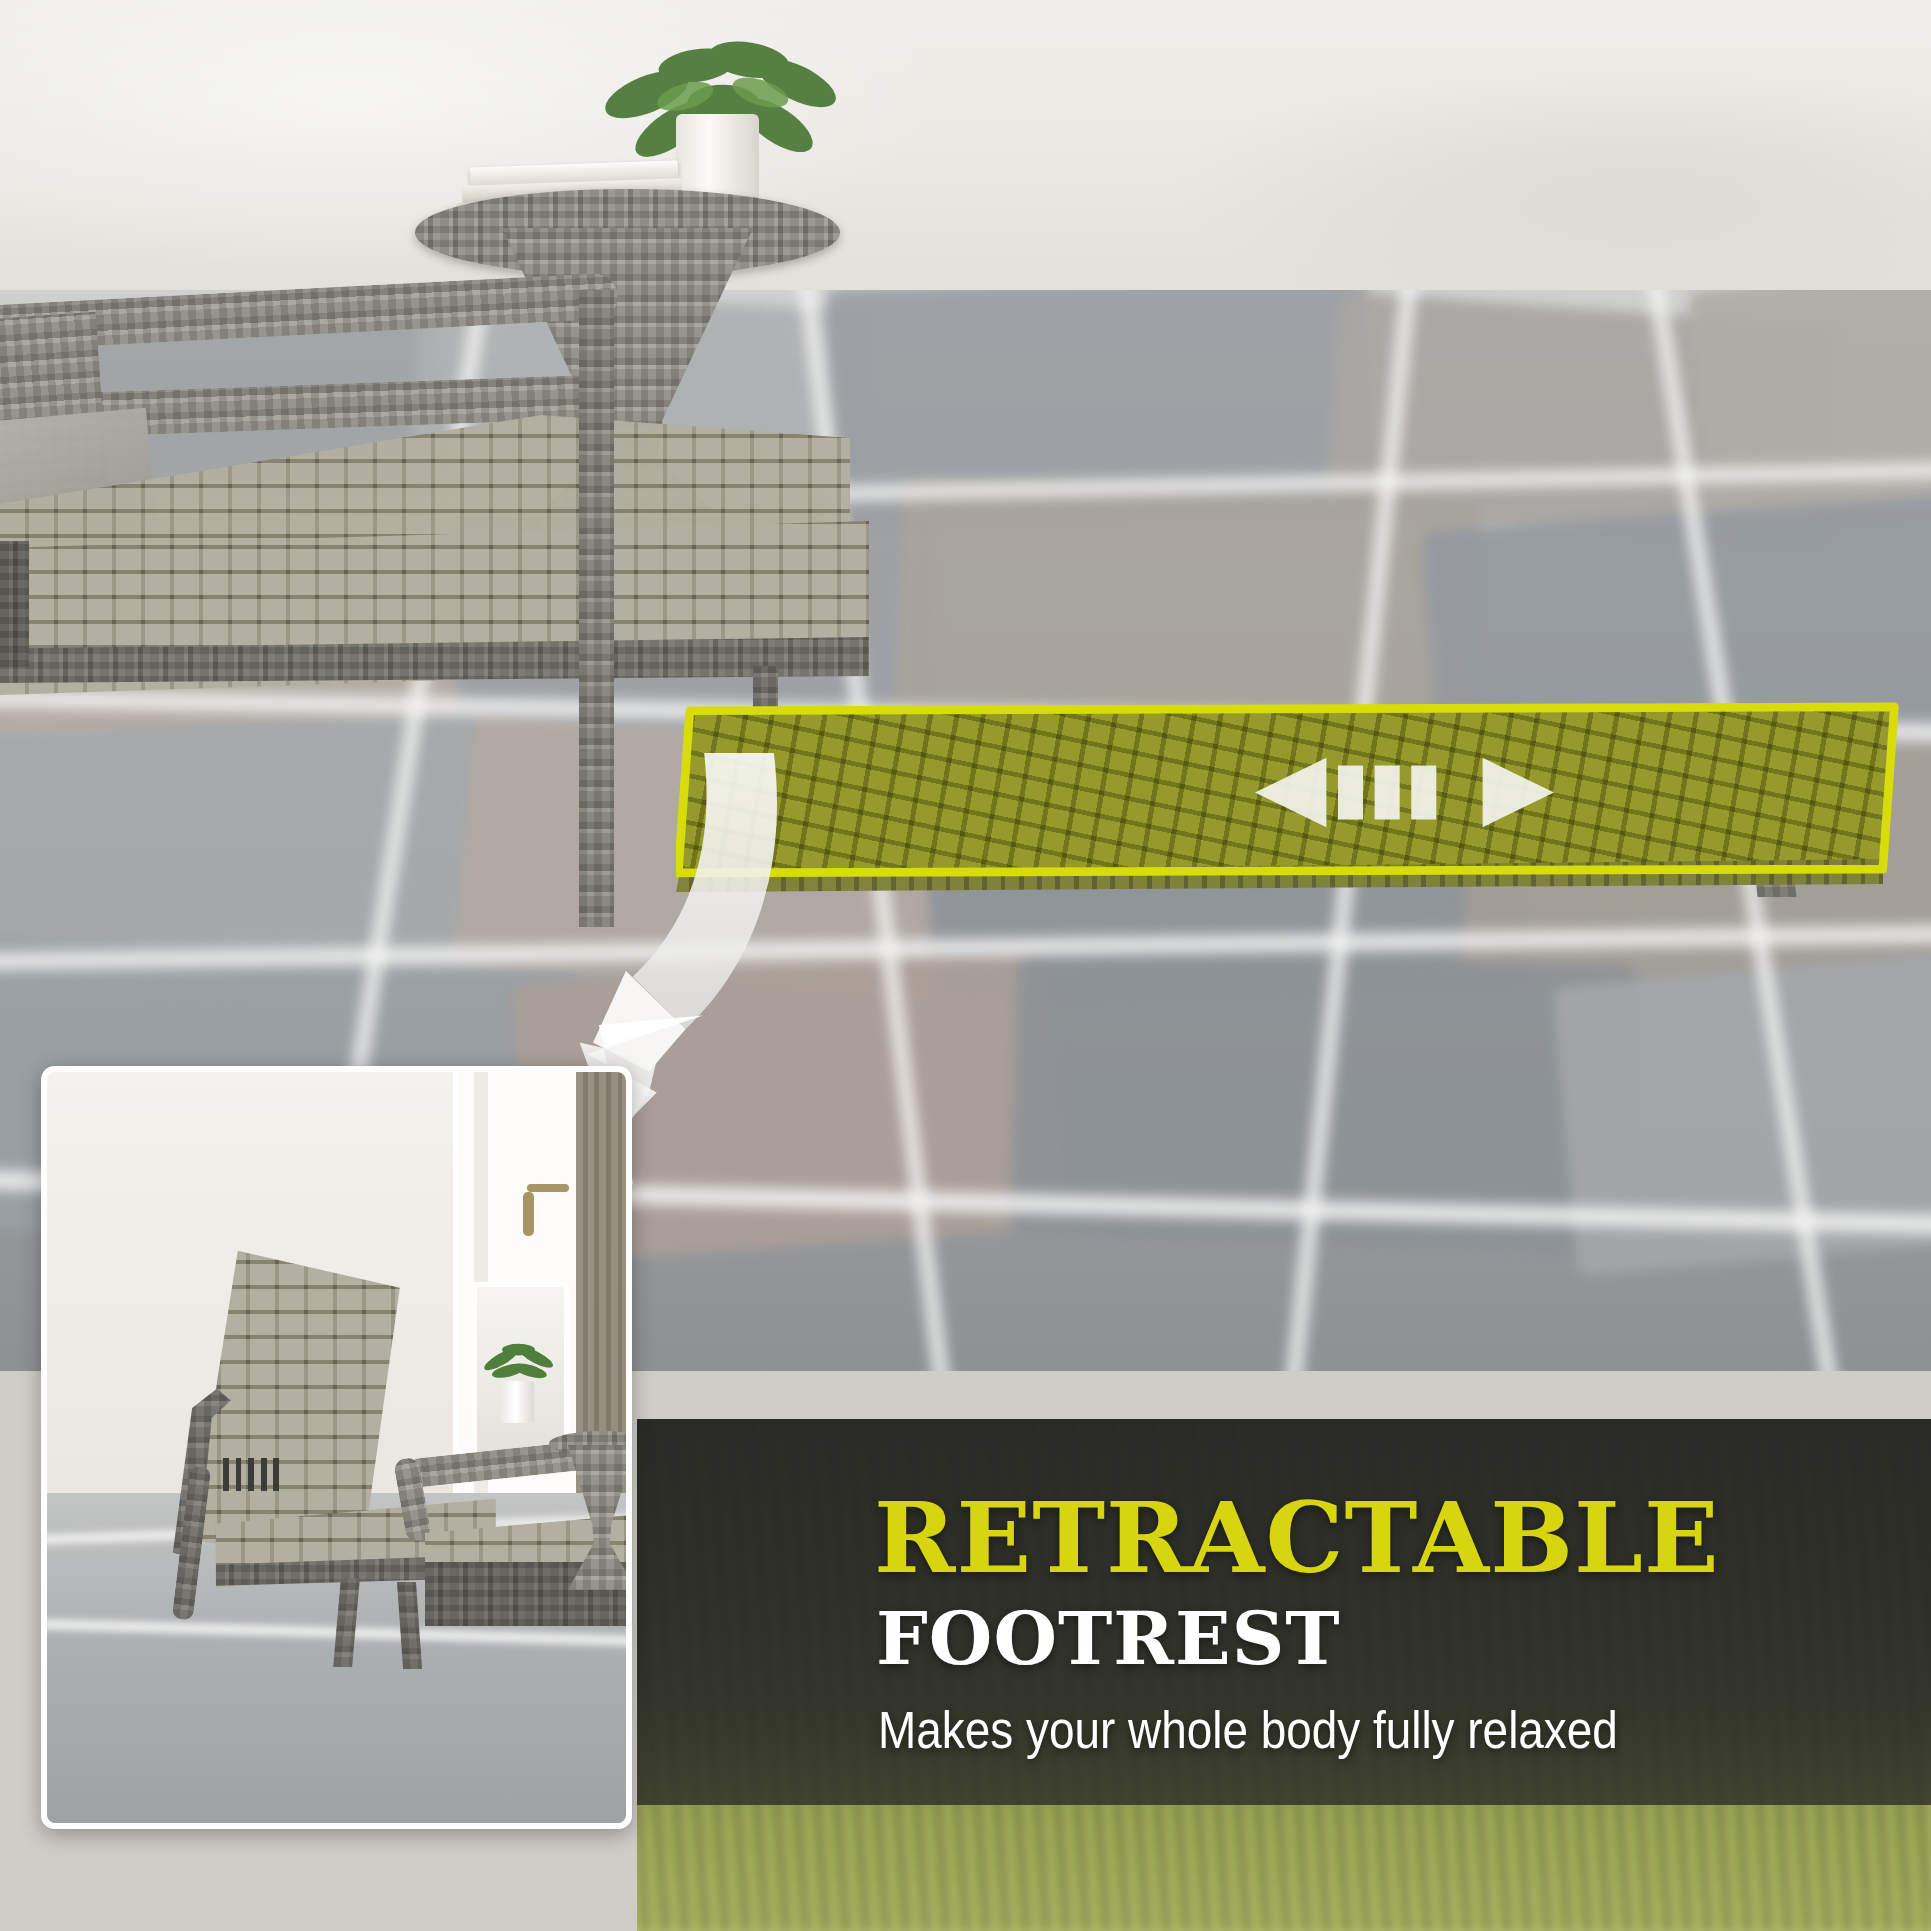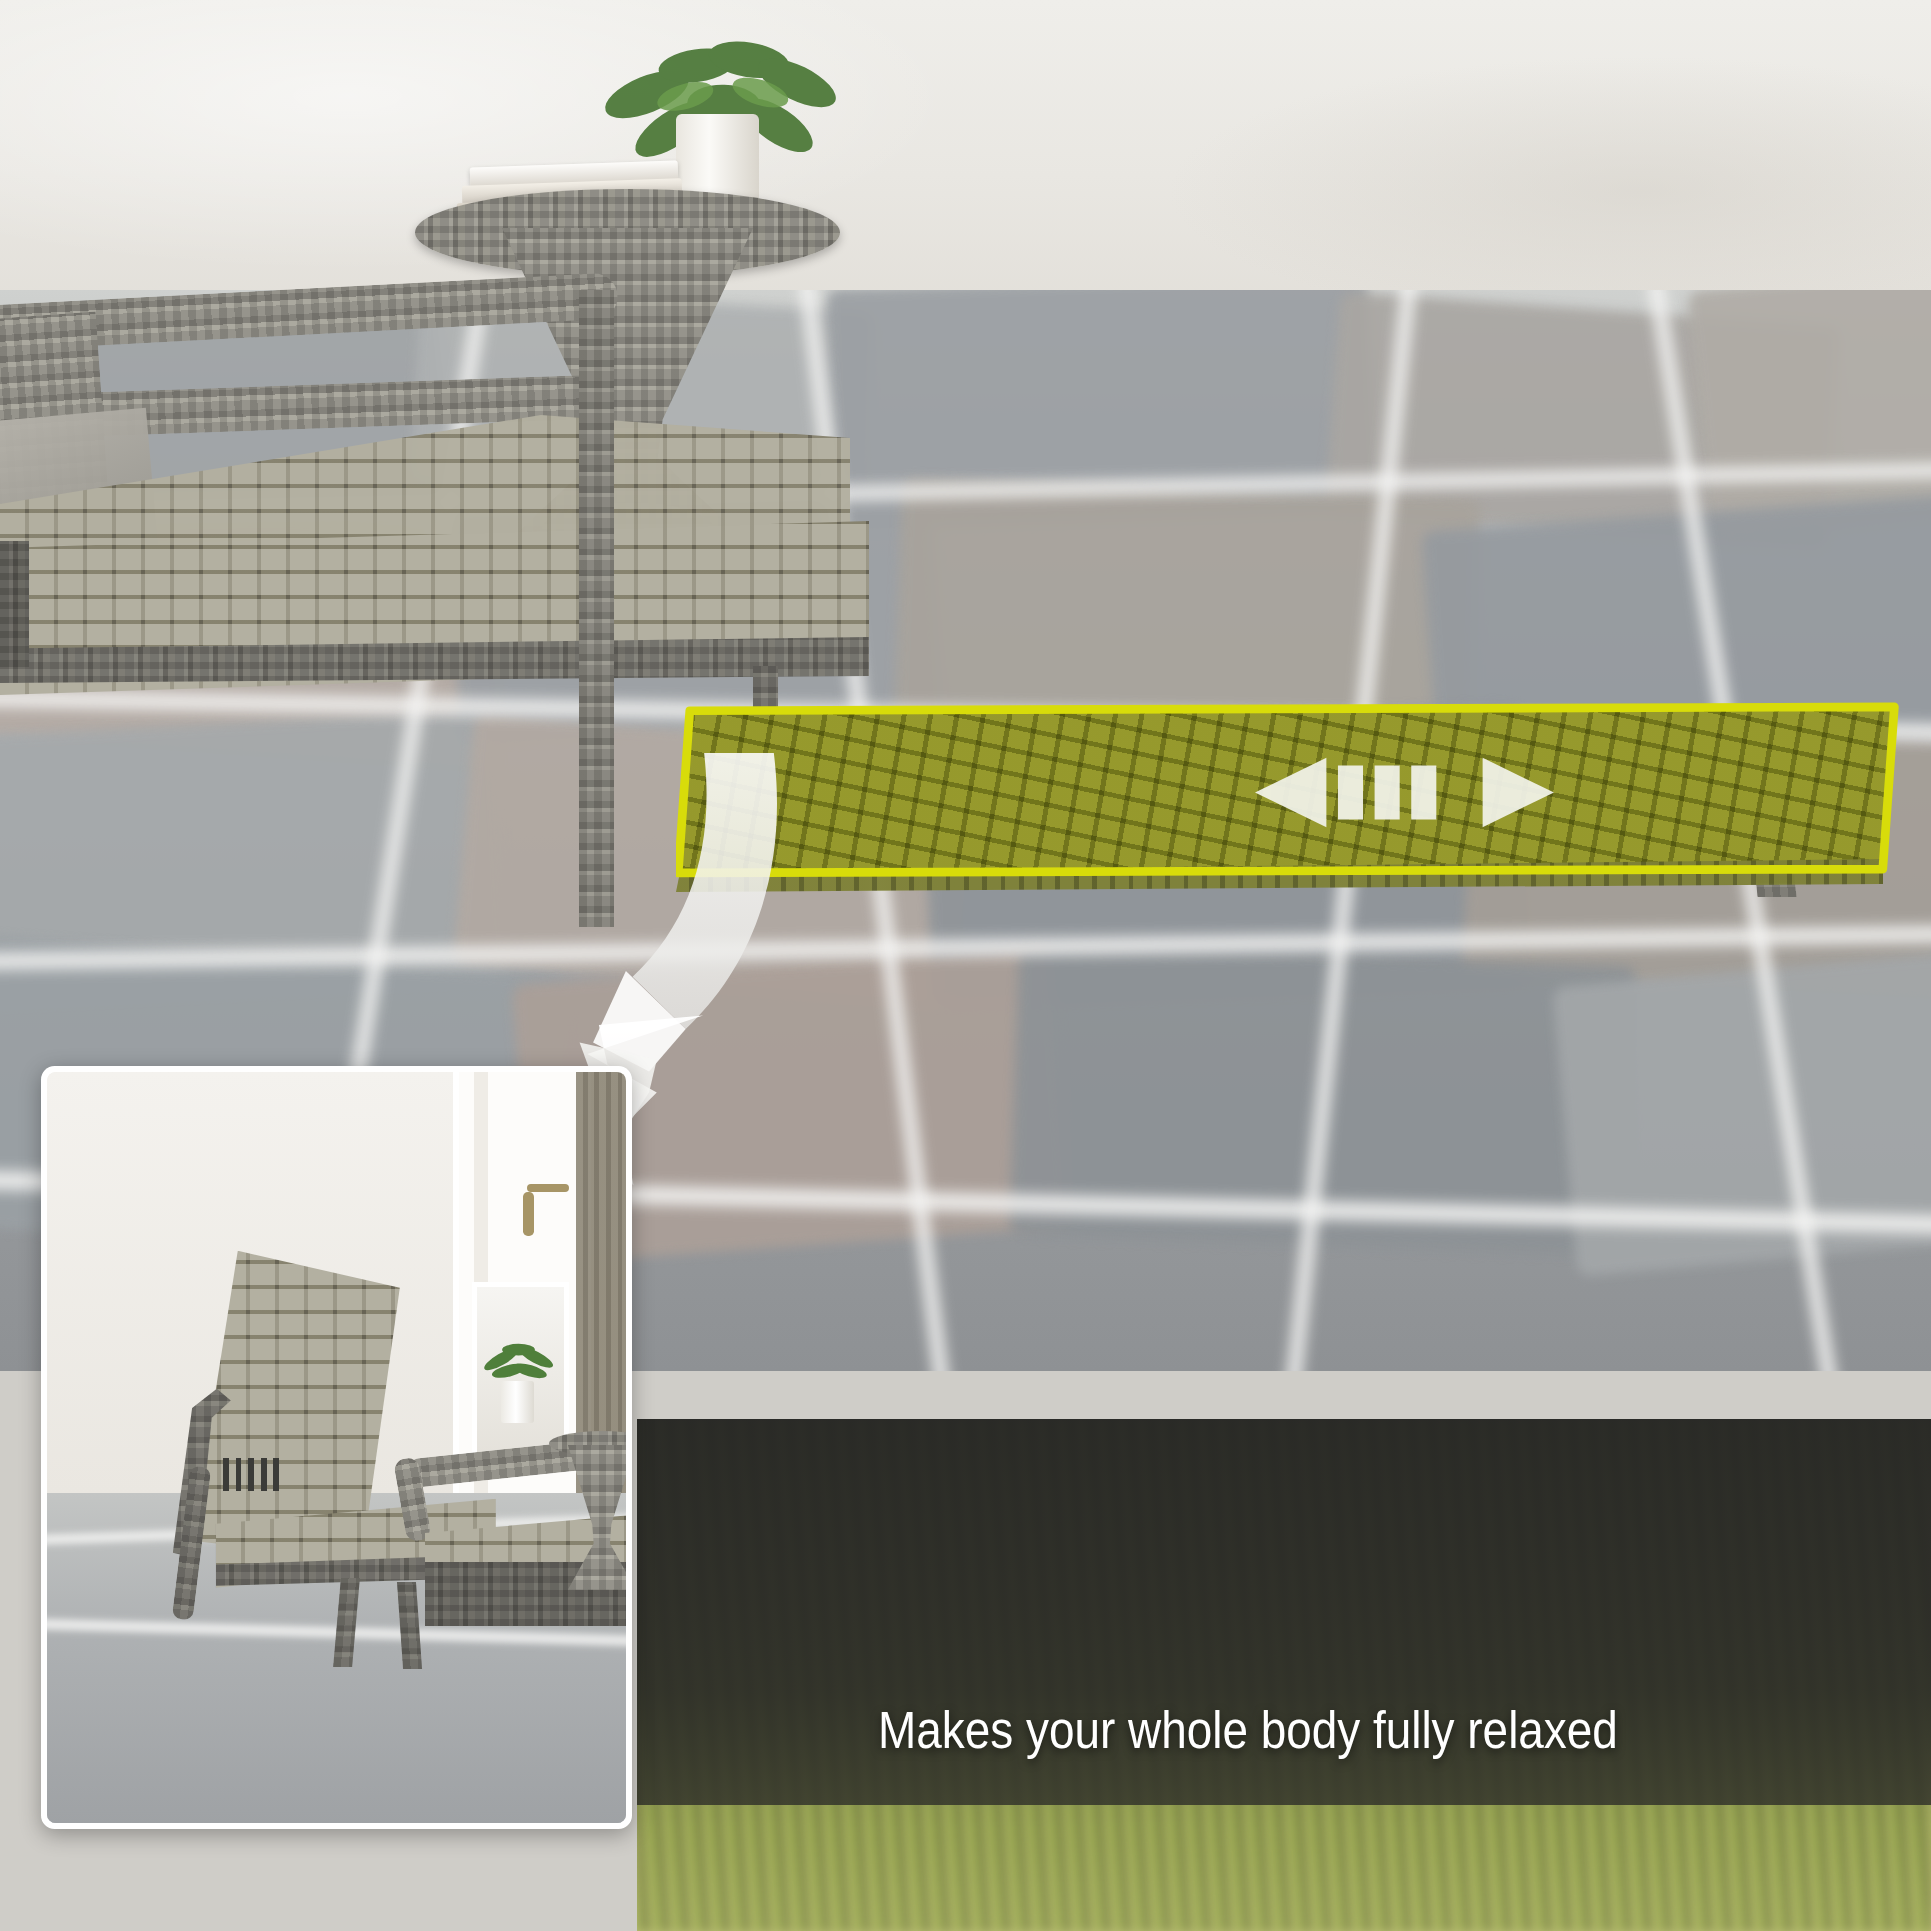--- a/index.html
+++ b/index.html
@@ -222,20 +222,22 @@
     <path d="M215 -110 C 268 40, 252 190, 150 286 L 95 232 C 176 156, 190 44, 150 -92 Z" fill="url(#ag)"></path>
 
     <path d="M168 272 L 48 312 L 120 352 L 52 420 L 96 448 L 60 282 Z" fill="url(#ag)"></path>
     <path d="M150 286 L 88 226 L 54 300 L 112 330 Z" fill="#ffffff" opacity=".9"></path>
     <path d="M120 318 L 40 300 L 78 404 L 112 352 Z" fill="#f7f7f5" opacity=".85"></path>
   </svg>
 
   <div id="banner">
     <div class="grassbg"></div>
     <div class="darkveil"></div>
+    <h1 id="h1">RETRACTABLE</h1>
+    <h2 id="h2">FOOTREST</h2>
     <p id="tag">Makes your whole body fully relaxed</p>
   </div>
 
   <div id="inset">
     <div id="insetPhoto">
 
       <div style="position:absolute;left:0;top:0;width:100%;height:56%;
            background:linear-gradient(180deg,#f4f2ee,#eae7e1);"></div>
       <div style="position:absolute;left:406px;top:0;width:126px;height:56%;
            background:linear-gradient(90deg,#fdfcfa 0 15.4px,#efece6 15.4px 29px,#fdfcfa 29px 44px);

